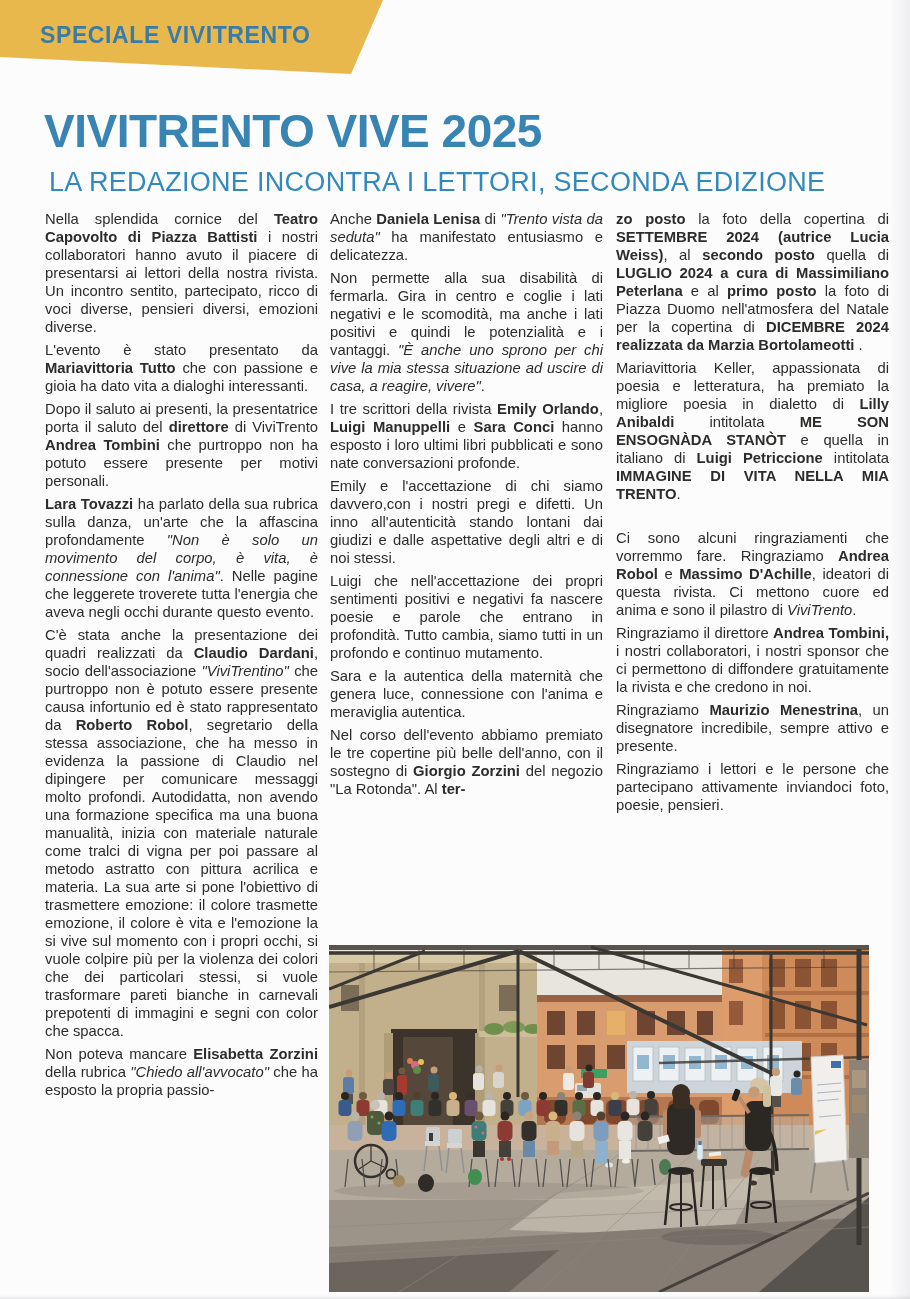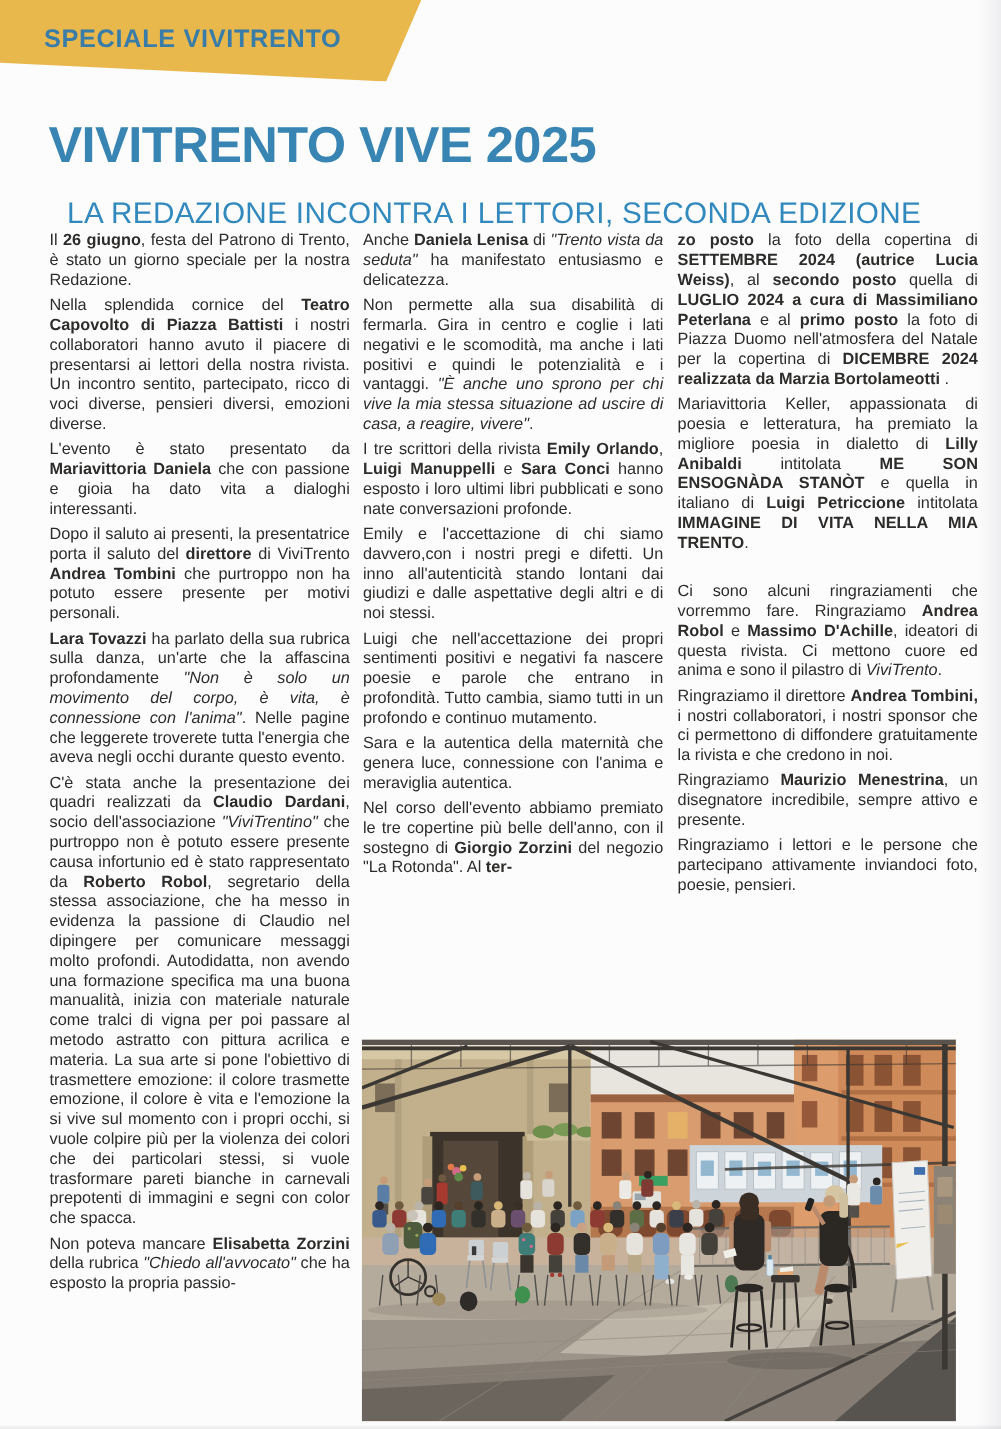--- a/index.html
+++ b/index.html
@@ -16,21 +16,21 @@
     position:absolute;left:40px;top:22px;
     font-size:23px;font-weight:700;letter-spacing:.6px;
     color:var(--banner-text,#3a7ca8);
   }
   .title{
     position:absolute;left:44px;top:104px;margin:0;
     font-size:46px;font-weight:700;letter-spacing:-.5px;
     color:var(--title-blue,#3884b2);
   }
   .subtitle{
-    position:absolute;left:45px;top:163px;margin:16px;
+    position:absolute;left:45px;top:163px;margin:4px;
     font-size:27px;font-weight:500;letter-spacing:.3px;
     color:var(--subtitle-blue,#3189bd);
   }
   .col{
     position:absolute;top:210px;width:273px;
     font-size:14.8px;line-height:18px;text-align:justify;
     color:var(--body-text,#2d2c2a);
   }
   .col p{margin:0 0 5px 0;}
   .col p.gap{margin-top:26px;}
@@ -57,23 +57,22 @@
 
 <div class="page">
 
   <div class="banner"></div>
   <span class="banner-label">SPECIALE VIVITRENTO</span>
 
   <h1 class="title">VIVITRENTO VIVE 2025</h1>
   <h2 class="subtitle">LA REDAZIONE INCONTRA I LETTORI, SECONDA EDIZIONE</h2>
 
   <div class="col" style="left:45px">
-      <p><span>Il </span><span class="b">26 giugno</span><span>, festa del Patrono di Trento, è stato un giorno speciale per la nostra Redazione.</span></p>
       <p><span>Nella splendida cornice del </span><span class="b">Teatro Capovolto di Piazza Battisti</span><span> i nostri collaboratori hanno avuto il piacere di presentarsi ai lettori della nostra rivista. Un incontro sentito, partecipato, ricco di voci diverse, pensieri diversi, emozioni diverse.</span></p>
-      <p><span>L'evento è stato presentato da </span><span class="b">Mariavittoria Daniela</span><span> che con passione e gioia ha dato vita a dialoghi interessanti.</span></p>
+      <p><span>L'evento è stato presentato da </span><span class="b">Mariavittoria Tutto</span><span> che con passione e gioia ha dato vita a dialoghi interessanti.</span></p>
       <p><span>Dopo il saluto ai presenti, la presentatrice porta il saluto del </span><span class="b">direttore</span><span> di ViviTrento </span><span class="b">Andrea Tombini</span><span> che purtroppo non ha potuto essere presente per motivi personali.</span></p>
       <p><span class="b">Lara Tovazzi</span><span> ha parlato della sua rubrica sulla danza, un'arte che la affascina profondamente </span><span class="i">"Non è solo un movimento del corpo, è vita, è connessione con l'anima"</span><span>. Nelle pagine che leggerete troverete tutta l'energia che aveva negli occhi durante questo evento.</span></p>
       <p><span>C'è stata anche la presentazione dei quadri realizzati da </span><span class="b">Claudio Dardani</span><span>, socio dell'associazione </span><span class="i">"ViviTrentino"</span><span> che purtroppo non è potuto essere presente causa infortunio ed è stato rappresentato da </span><span class="b">Roberto Robol</span><span>, segretario della stessa associazione, che ha messo in evidenza la passione di Claudio nel dipingere per comunicare messaggi molto profondi. Autodidatta, non avendo una formazione specifica ma una buona manualità, inizia con materiale naturale come tralci di vigna per poi passare al metodo astratto con pittura acrilica e materia. La sua arte si pone l'obiettivo di trasmettere emozione: il colore trasmette emozione, il colore è vita e l'emozione la si vive sul momento con i propri occhi, si vuole colpire più per la violenza dei colori che dei particolari stessi, si vuole trasformare pareti bianche in carnevali prepotenti di immagini e segni con color che spacca.</span></p>
       <p><span>Non poteva mancare </span><span class="b">Elisabetta Zorzini</span><span> della rubrica </span><span class="i">"Chiedo all'avvocato"</span><span> che ha esposto la propria passio-</span></p>
     </div>
   <div class="col" style="left:330px">
       <p><span>Anche </span><span class="b">Daniela Lenisa</span><span> di </span><span class="i">"Trento vista da seduta"</span><span> ha manifestato entusiasmo e delicatezza.</span></p>
       <p><span>Non permette alla sua disabilità di fermarla. Gira in centro e coglie i lati negativi e le scomodità, ma anche i lati positivi e quindi le potenzialità e i vantaggi. </span><span class="i">"È anche uno sprono per chi vive la mia stessa situazione ad uscire di casa, a reagire, vivere"</span><span>.</span></p>
       <p><span>I tre scrittori della rivista </span><span class="b">Emily Orlando</span><span>, </span><span class="b">Luigi Manuppelli</span><span> e </span><span class="b">Sara Conci</span><span> hanno esposto i loro ultimi libri pubblicati e sono nate conversazioni profonde.</span></p>
       <p><span>Emily e l'accettazione di chi siamo davvero,con i nostri pregi e difetti. Un inno all'autenticità stando lontani dai giudizi e dalle aspettative degli altri e di noi stessi.</span></p>

